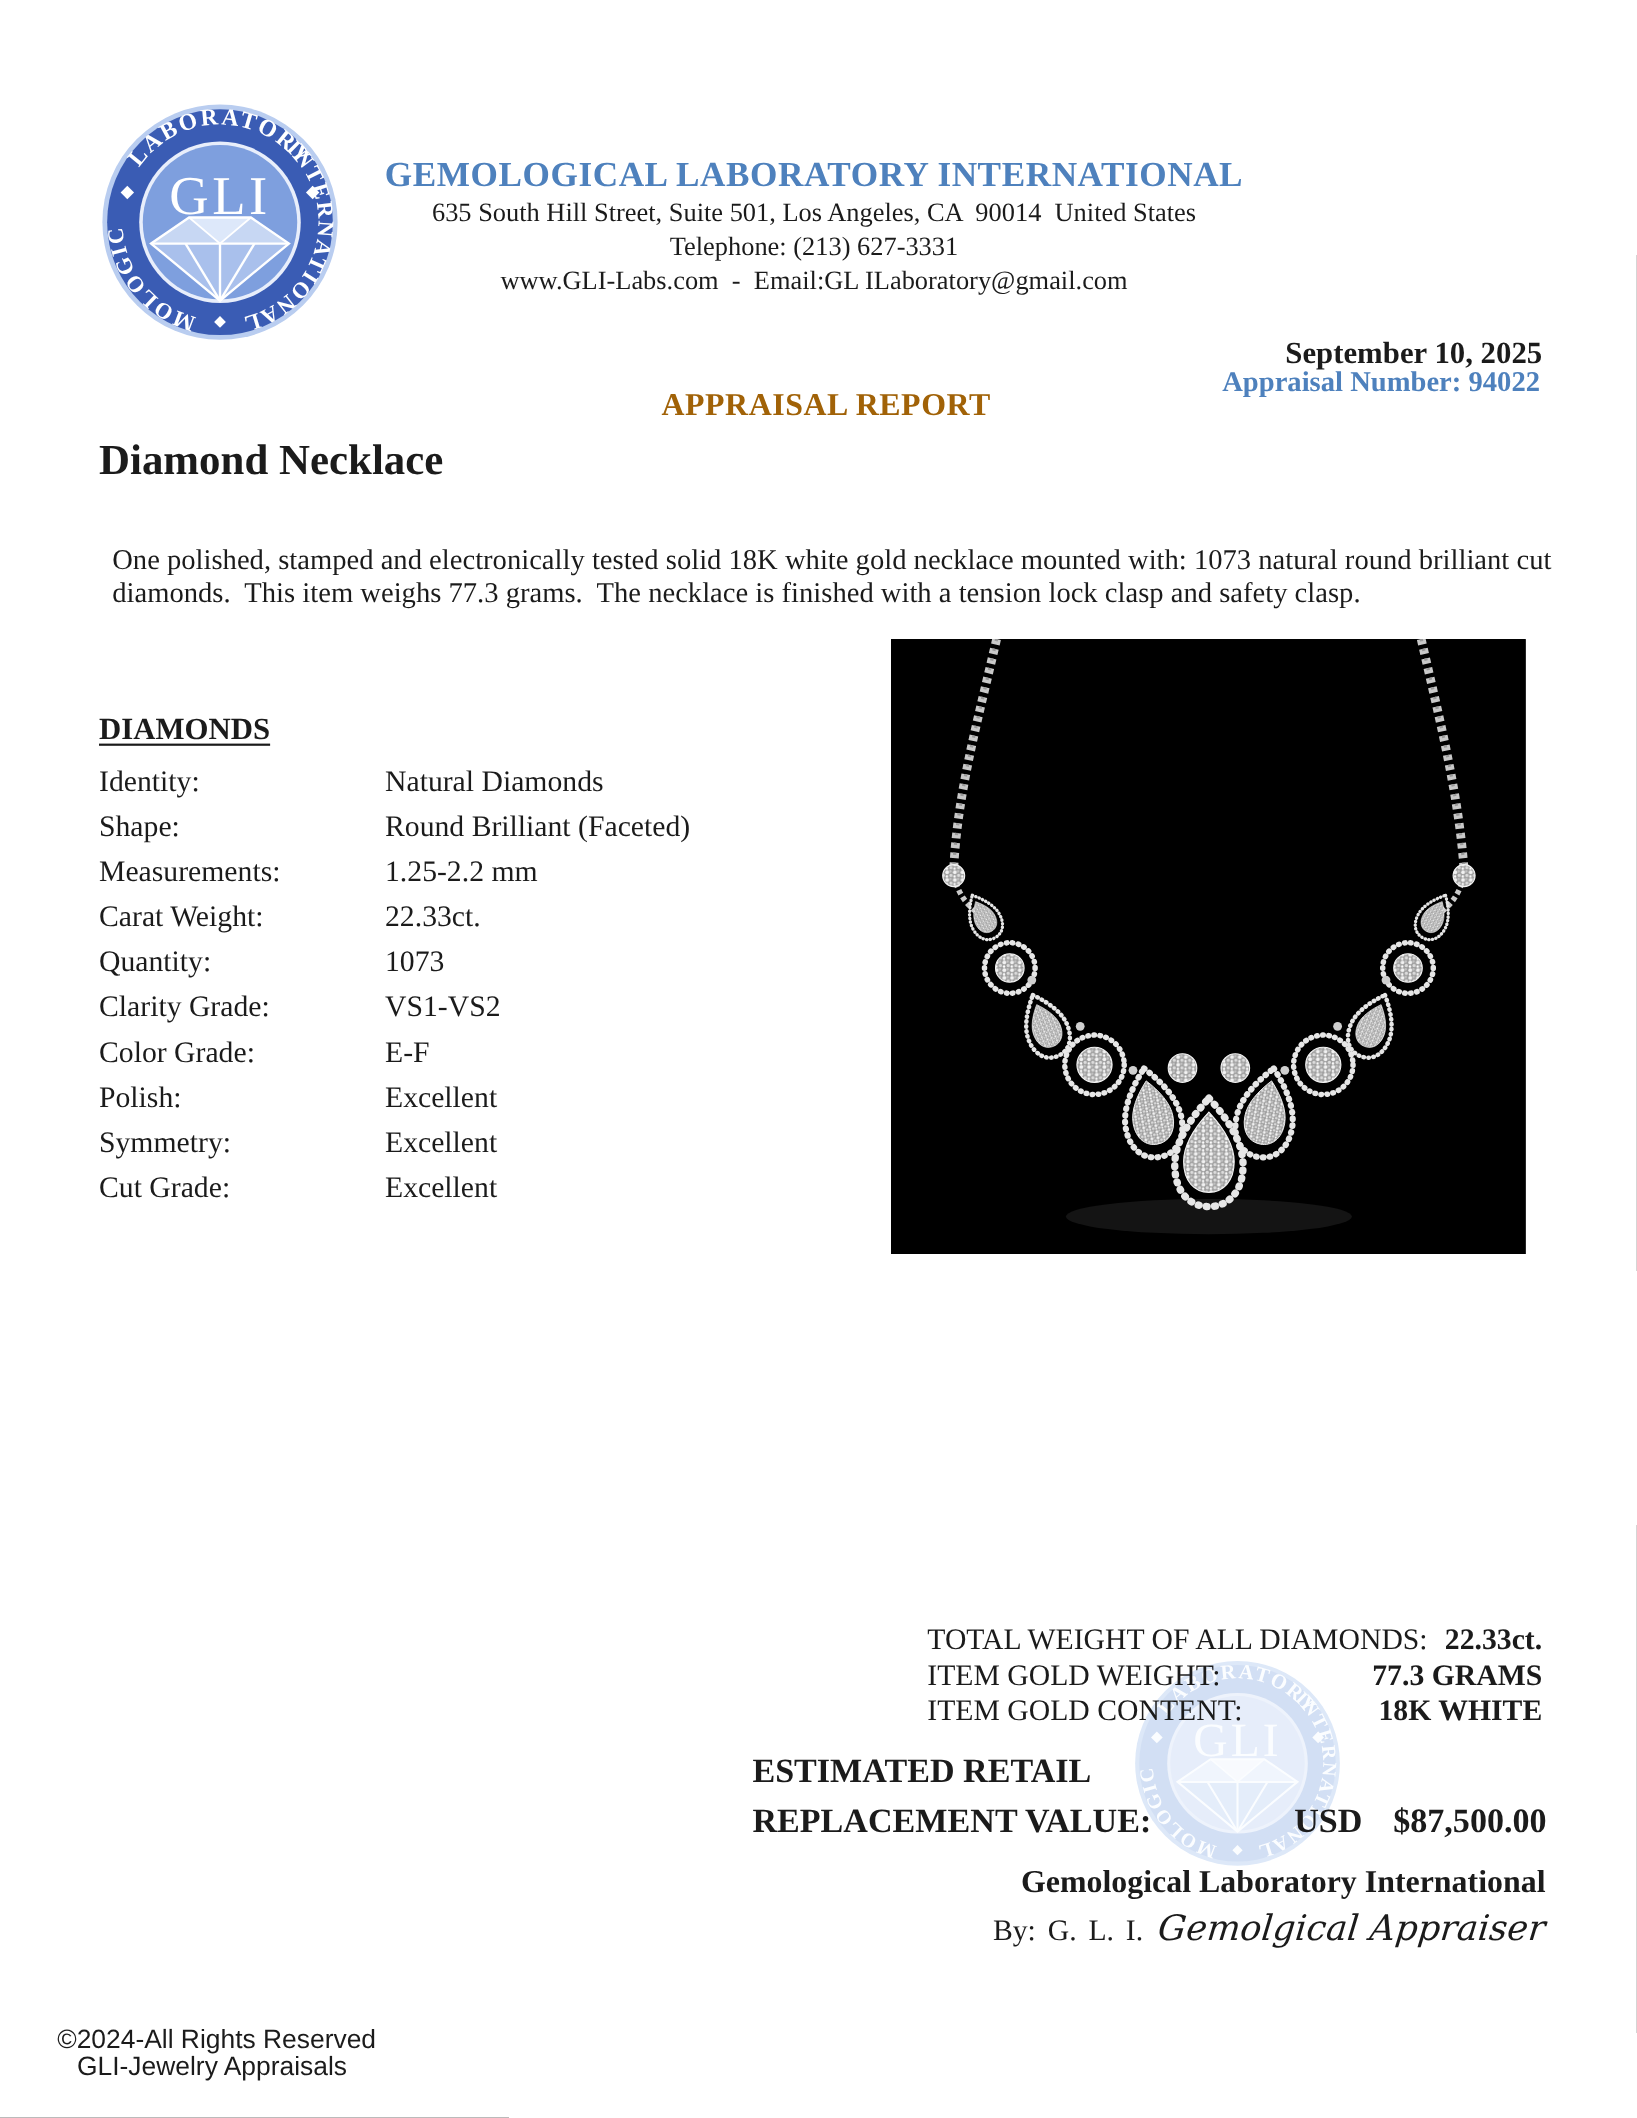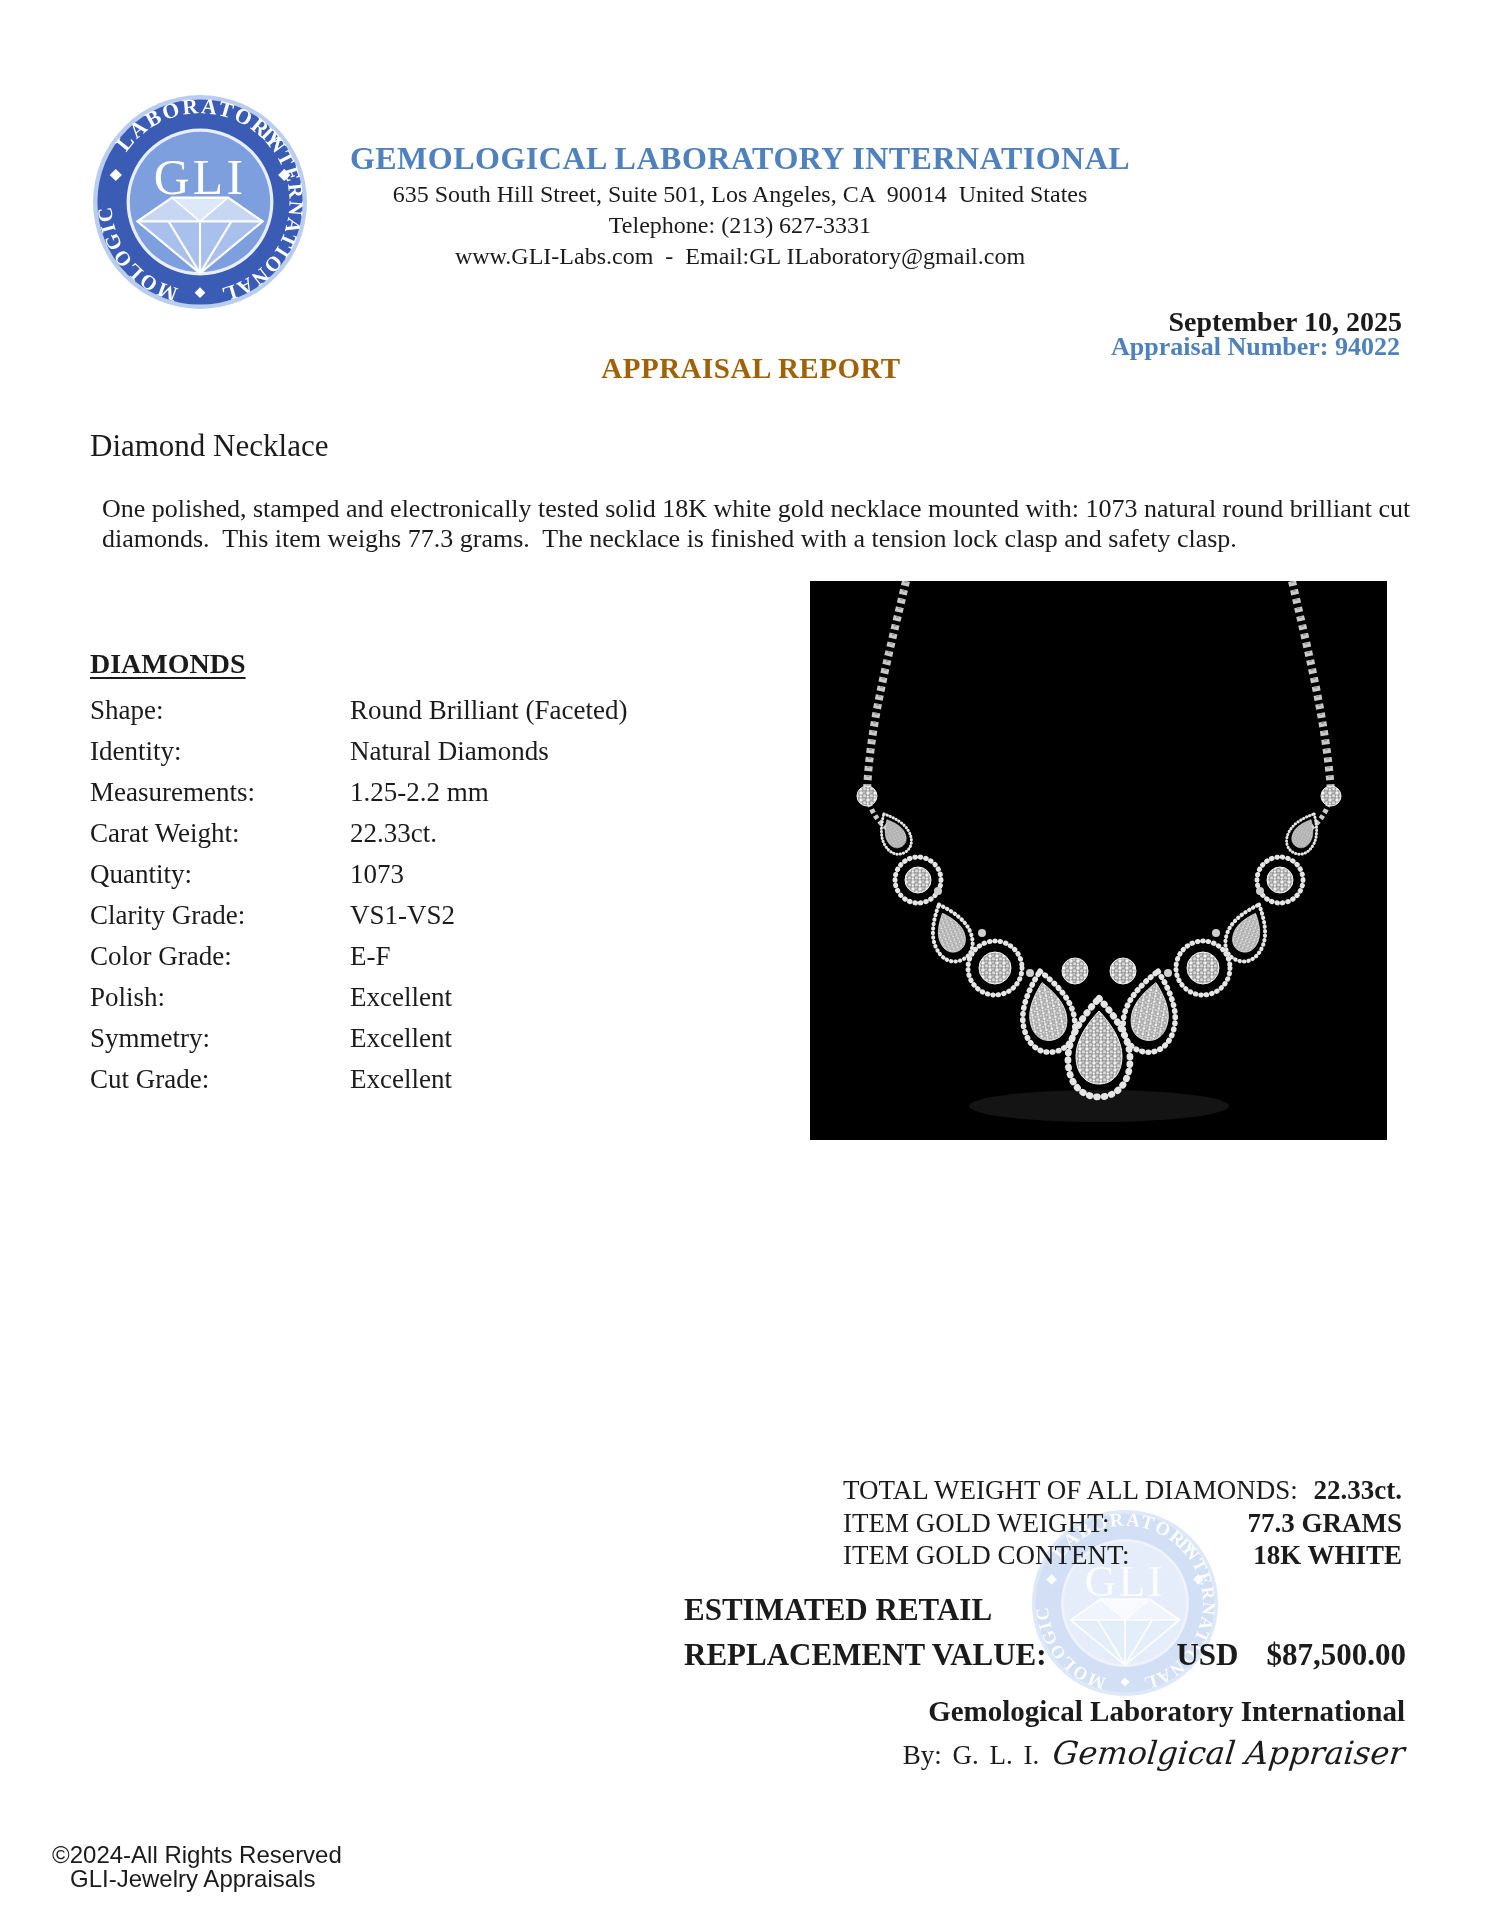--- a/index.html
+++ b/index.html
@@ -11,21 +11,21 @@
   .logo-main{position:absolute;left:92px;top:94px;width:216px;height:216px;}
   .letterhead{position:absolute;left:300px;top:140px;width:880px;text-align:center;}
   .company-name{font-size:32px;font-weight:bold;color:#4e81bd;letter-spacing:.5px;white-space:pre;}
   .lh-line{font-size:24px;margin-top:4px;white-space:pre;}
   
   .report-date{position:absolute;right:86px;top:306px;font-size:28px;font-weight:bold;}
   .report-title{position:absolute;left:7px;top:352px;width:100%;text-align:center;
     font-size:29px;font-weight:bold;color:#a16207;letter-spacing:.5px;}
   .appraisal-number{position:absolute;right:88px;top:332px;font-size:26px;font-weight:bold;color:#4e81bd;}
   
-  .item-title{position:absolute;left:90px;top:428px;font-size:31px;font-weight:normal;}
+  .item-title{position:absolute;left:90px;top:396px;font-size:39px;font-weight:bold;}
   .item-desc{position:absolute;left:102px;top:494px;width:1340px;font-size:26px;line-height:30px;white-space:pre-wrap;}
   
   .diamonds-heading{position:absolute;left:90px;top:648px;font-size:28px;font-weight:bold;
     text-decoration:underline;text-underline-offset:4px;}
   .attrs{position:absolute;left:90px;top:690px;width:640px;font-size:27px;}
   .attr-row{display:flex;height:41px;align-items:baseline;line-height:41px;}
   .attr-label{width:260px;flex:0 0 260px;}
   .attr-value{flex:1;}
   
   .photo{position:absolute;left:810px;top:581px;width:577px;height:559px;background:#000;}
@@ -121,26 +121,26 @@
   <div class="report-date">September 10, 2025</div>
   <div class="report-title">APPRAISAL REPORT</div>
   <div class="appraisal-number">Appraisal Number: 94022</div>
 
   <div class="item-title">Diamond Necklace</div>
   <div class="item-desc">One polished, stamped and electronically tested solid 18K white gold necklace mounted with: 1073 natural round brilliant cut diamonds.  This item weighs 77.3 grams.  The necklace is finished with a tension lock clasp and safety clasp.</div>
 
   <div class="diamonds-heading">DIAMONDS</div>
   <div class="attrs">
     <div class="attr-row">
+      <span class="attr-label">Identity:</span>
+      <span class="attr-value">Natural Diamonds</span>
+    </div>
+    <div class="attr-row">
       <span class="attr-label">Shape:</span>
       <span class="attr-value">Round Brilliant (Faceted)</span>
-    </div>
-    <div class="attr-row">
-      <span class="attr-label">Identity:</span>
-      <span class="attr-value">Natural Diamonds</span>
     </div>
     <div class="attr-row">
       <span class="attr-label">Measurements:</span>
       <span class="attr-value">1.25-2.2 mm</span>
     </div>
     <div class="attr-row">
       <span class="attr-label">Carat Weight:</span>
       <span class="attr-value">22.33ct.</span>
     </div>
     <div class="attr-row">

